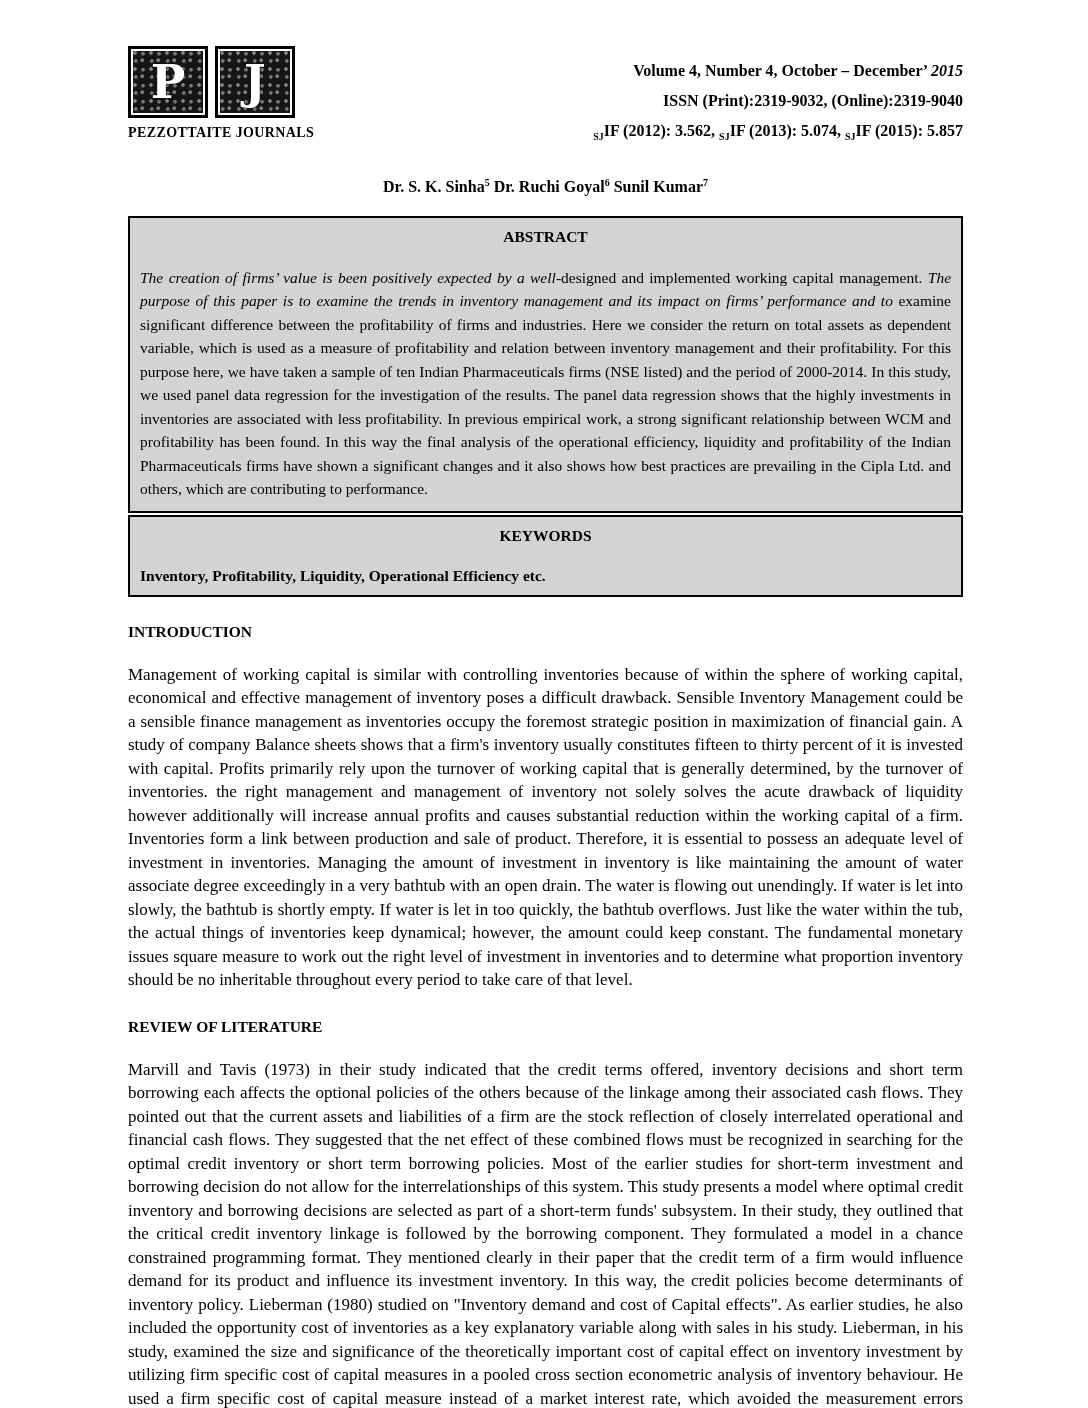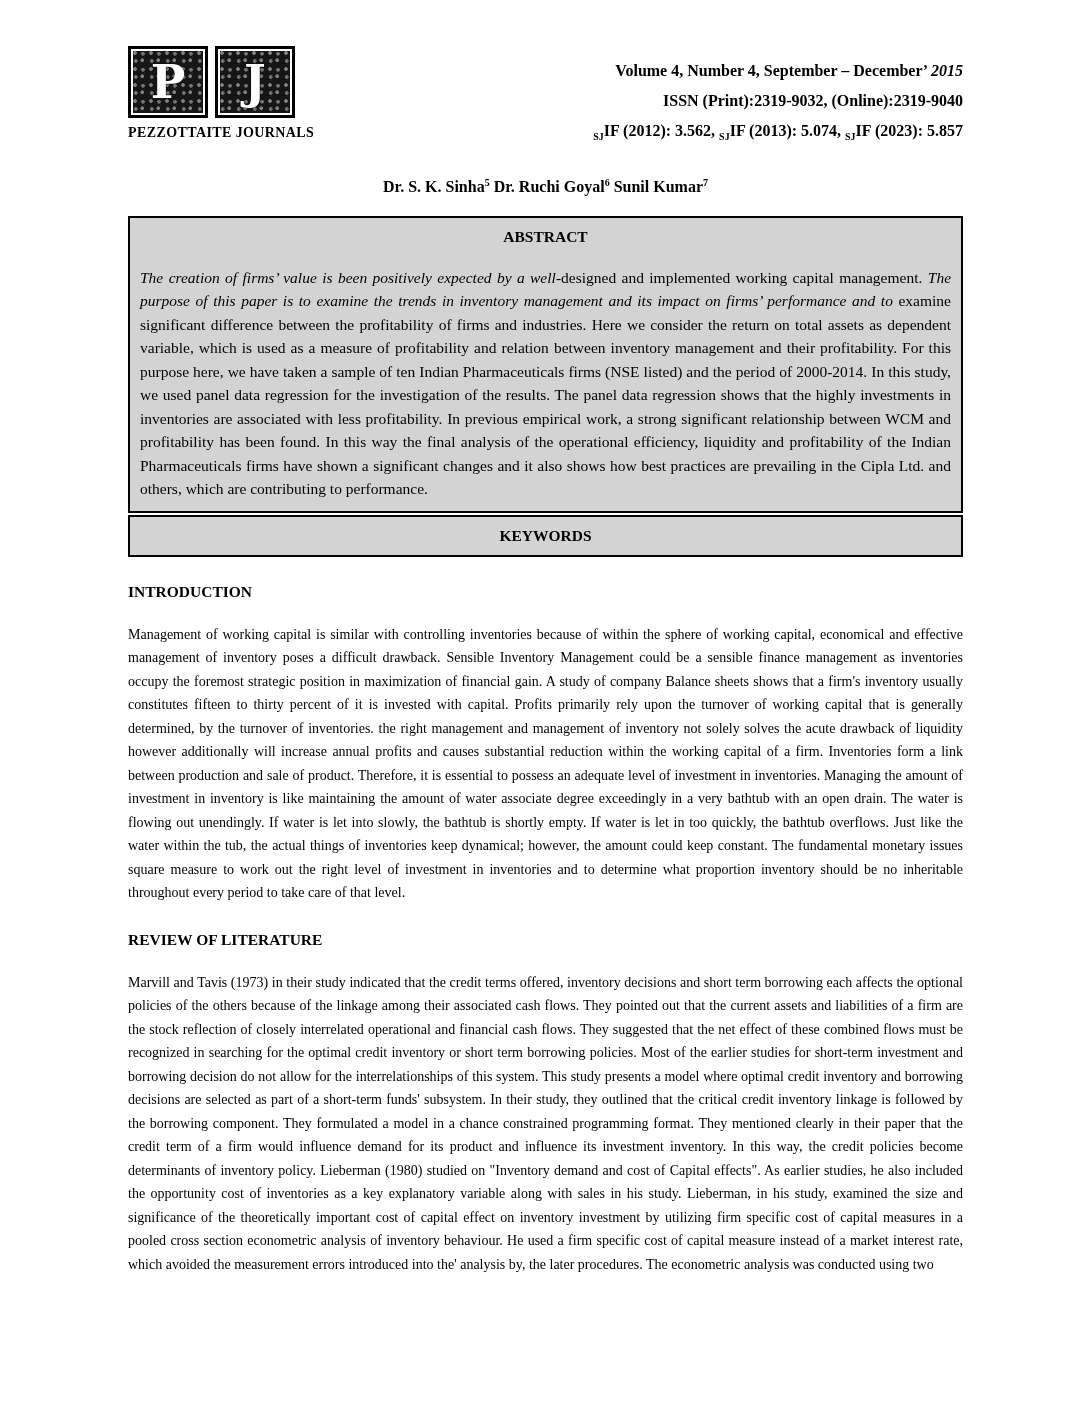--- a/index.html
+++ b/index.html
@@ -57,58 +57,59 @@
   }
   .abstract-box{margin-top:20px;}
   .keywords-box{margin-top:2px;}
   .box-heading{text-align:center;font-weight:bold;font-size:15.5px;margin:2px 0 0;}
   .box-text{text-align:justify;font-size:15.5px;line-height:23.5px;margin-top:20px;}
   .it{font-style:italic;}
   .keywords-text{font-weight:bold;font-size:15.5px;margin-top:22px;}
 
   
   .section-heading{font-weight:bold;font-size:15.5px;margin-top:26px;}
-  .para{text-align:justify;font-size:14px;line-height:23.5px;margin-top:22px;}
+  .para{text-align:justify;font-size:17px;line-height:23.5px;margin-top:22px;}
 </style>
 </head>
 <body>
 
 <div class="page">
 
   <div class="header">
     <div class="logo-block">
       <div class="logo-tiles">
         <div class="tile">P</div>
         <div class="tile">J</div>
       </div>
       <div class="logo-label">PEZZOTTAITE JOURNALS</div>
     </div>
     <div class="header-right">
-      <div><span>Volume 4, Number 4, September – December’ </span><span class="year-italic">2015</span></div>
+      <div><span>Volume 4, Number 4, October – December’ </span><span class="year-italic">2015</span></div>
       <div>ISSN (Print):2319-9032, (Online):2319-9040</div>
-      <div><sub>SJ</sub><span>IF (2012): 3.562, </span><sub>SJ</sub><span>IF (2013): 5.074, </span><sub>SJ</sub><span>IF (2023): 5.857</span></div>
+      <div><sub>SJ</sub><span>IF (2012): 3.562, </span><sub>SJ</sub><span>IF (2013): 5.074, </span><sub>SJ</sub><span>IF (2015): 5.857</span></div>
     </div>
   </div>
 
 
   <div class="authors">
     <span><span>Dr. S. K. Sinha</span><sup>5</sup></span>
     <span><span> Dr. Ruchi Goyal</span><sup>6</sup></span>
     <span><span> Sunil Kumar</span><sup>7</sup></span>
   </div>
 
   <div class="box abstract-box">
     <div class="box-heading">ABSTRACT</div>
     <div class="box-text">
       <span class="it">The creation of firms’ value is been positively expected by a well</span><span>-designed and implemented working capital management. </span><span class="it">The purpose of this paper is to examine the trends in inventory management and its impact on firms’ performance and to </span><span>examine significant difference between the profitability of firms and industries. Here we consider the return on total assets as dependent variable, which is used as a measure of profitability and relation between inventory management and their profitability. For this purpose here, we have taken a sample of ten Indian Pharmaceuticals firms (NSE listed) and the period of 2000-2014. In this study, we used panel data regression for the investigation of the results. The panel data regression shows that the highly investments in inventories are associated with less profitability. In previous empirical work, a strong significant relationship between WCM and profitability has been found. In this way the final analysis of the operational efficiency, liquidity and profitability of the Indian Pharmaceuticals firms have shown a significant changes and it also shows how best practices are prevailing in the Cipla Ltd. and others, which are contributing to performance.</span>
     </div>
   </div>
 
   <div class="box keywords-box">
     <div class="box-heading">KEYWORDS</div>
+    <div class="keywords-text">Inventory, Profitability, Liquidity, Operational Efficiency etc.</div>
   </div>
 
   <div class="section-heading">INTRODUCTION</div>
   <div class="para">Management of working capital is similar with controlling inventories because of within the sphere of working capital, economical and effective management of inventory poses a difficult drawback. Sensible Inventory Management could be a sensible finance management as inventories occupy the foremost strategic position in maximization of financial gain. A study of company Balance sheets shows that a firm's inventory usually constitutes fifteen to thirty percent of it is invested with capital. Profits primarily rely upon the turnover of working capital that is generally determined, by the turnover of inventories. the right management and management of inventory not solely solves the acute drawback of liquidity however additionally will increase annual profits and causes substantial reduction within the working capital of a firm. Inventories form a link between production and sale of product. Therefore, it is essential to possess an adequate level of investment in inventories. Managing the amount of investment in inventory is like maintaining the amount of water associate degree exceedingly in a very bathtub with an open drain. The water is flowing out unendingly. If water is let into slowly, the bathtub is shortly empty. If water is let in too quickly, the bathtub overflows. Just like the water within the tub, the actual things of inventories keep dynamical; however, the amount could keep constant. The fundamental monetary issues square measure to work out the right level of investment in inventories and to determine what proportion inventory should be no inheritable throughout every period to take care of that level.</div>
 
   <div class="section-heading">REVIEW OF LITERATURE</div>
   <div class="para">Marvill and Tavis (1973) in their study indicated that the credit terms offered, inventory decisions and short term borrowing each affects the optional policies of the others because of the linkage among their associated cash flows. They pointed out that the current assets and liabilities of a firm are the stock reflection of closely interrelated operational and financial cash flows. They suggested that the net effect of these combined flows must be recognized in searching for the optimal credit inventory or short term borrowing policies. Most of the earlier studies for short-term investment and borrowing decision do not allow for the interrelationships of this system. This study presents a model where optimal credit inventory and borrowing decisions are selected as part of a short-term funds' subsystem. In their study, they outlined that the critical credit inventory linkage is followed by the borrowing component. They formulated a model in a chance constrained programming format. They mentioned clearly in their paper that the credit term of a firm would influence demand for its product and influence its investment inventory. In this way, the credit policies become determinants of inventory policy. Lieberman (1980) studied on "Inventory demand and cost of Capital effects". As earlier studies, he also included the opportunity cost of inventories as a key explanatory variable along with sales in his study. Lieberman, in his study, examined the size and significance of the theoretically important cost of capital effect on inventory investment by utilizing firm specific cost of capital measures in a pooled cross section econometric analysis of inventory behaviour. He used a firm specific cost of capital measure instead of a market interest rate, which avoided the measurement errors introduced into the' analysis by, the later procedures. The econometric analysis was conducted using two</div>
 
 </div>
 

